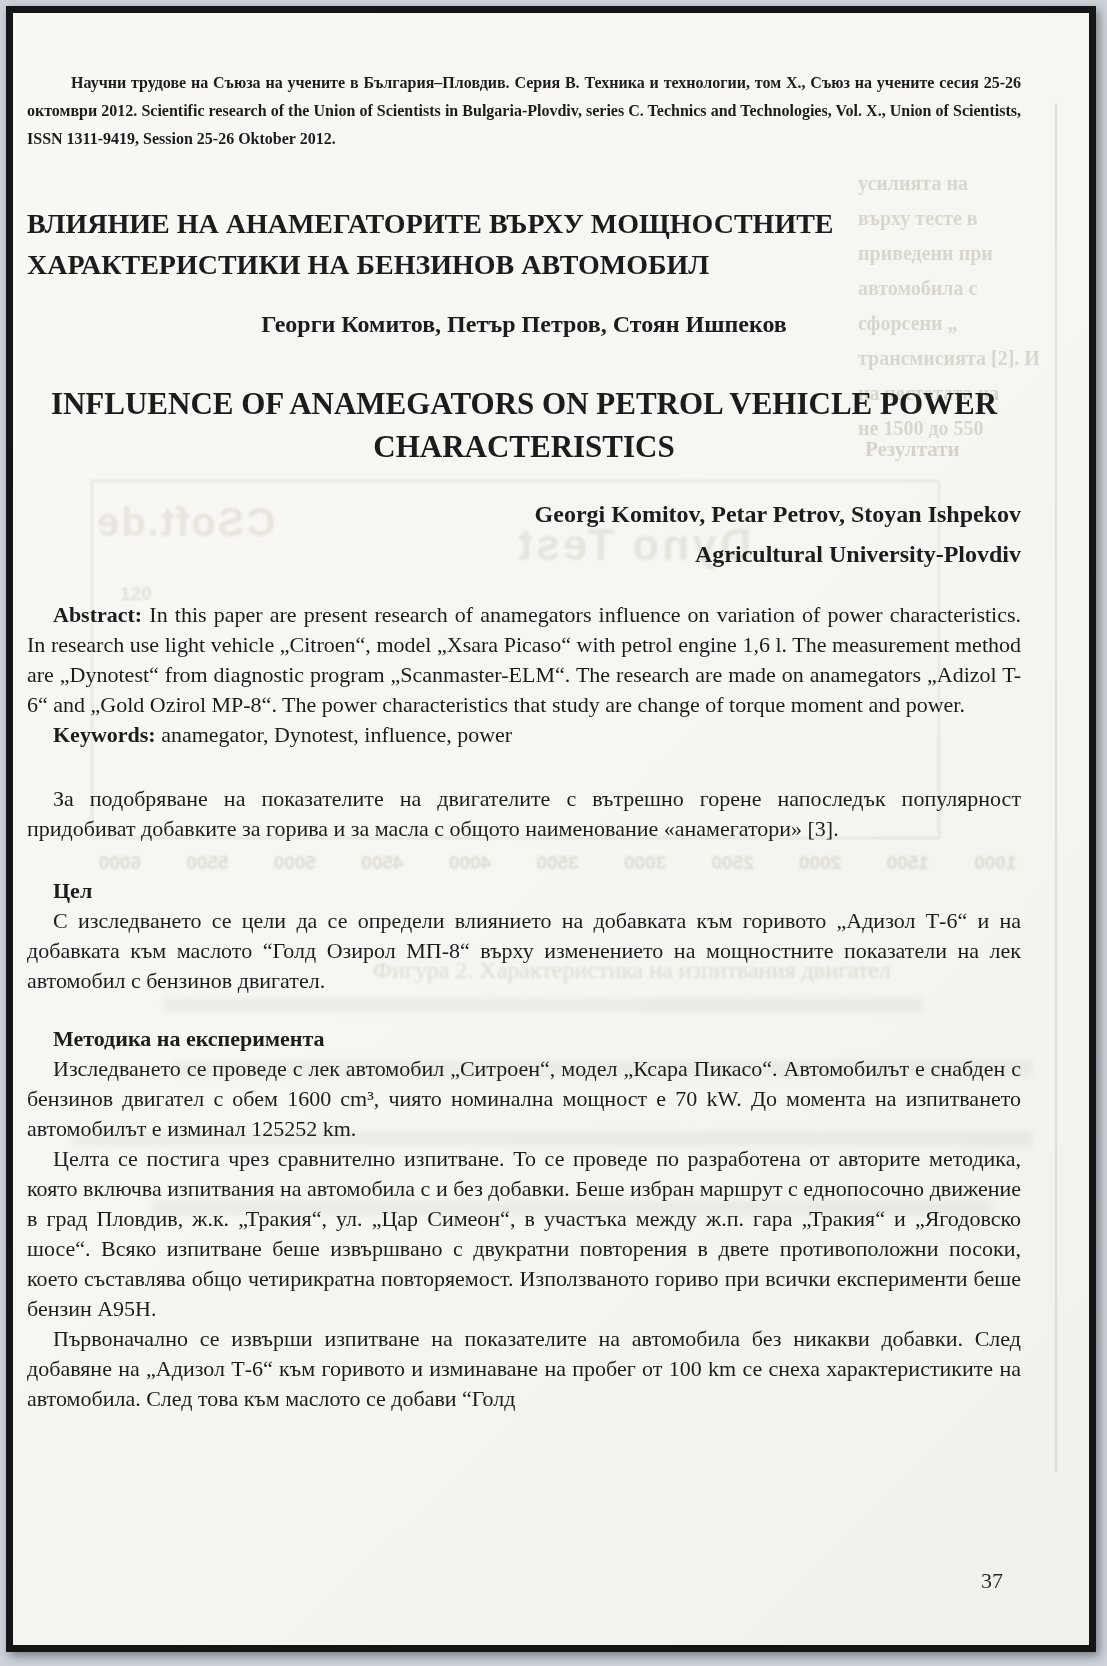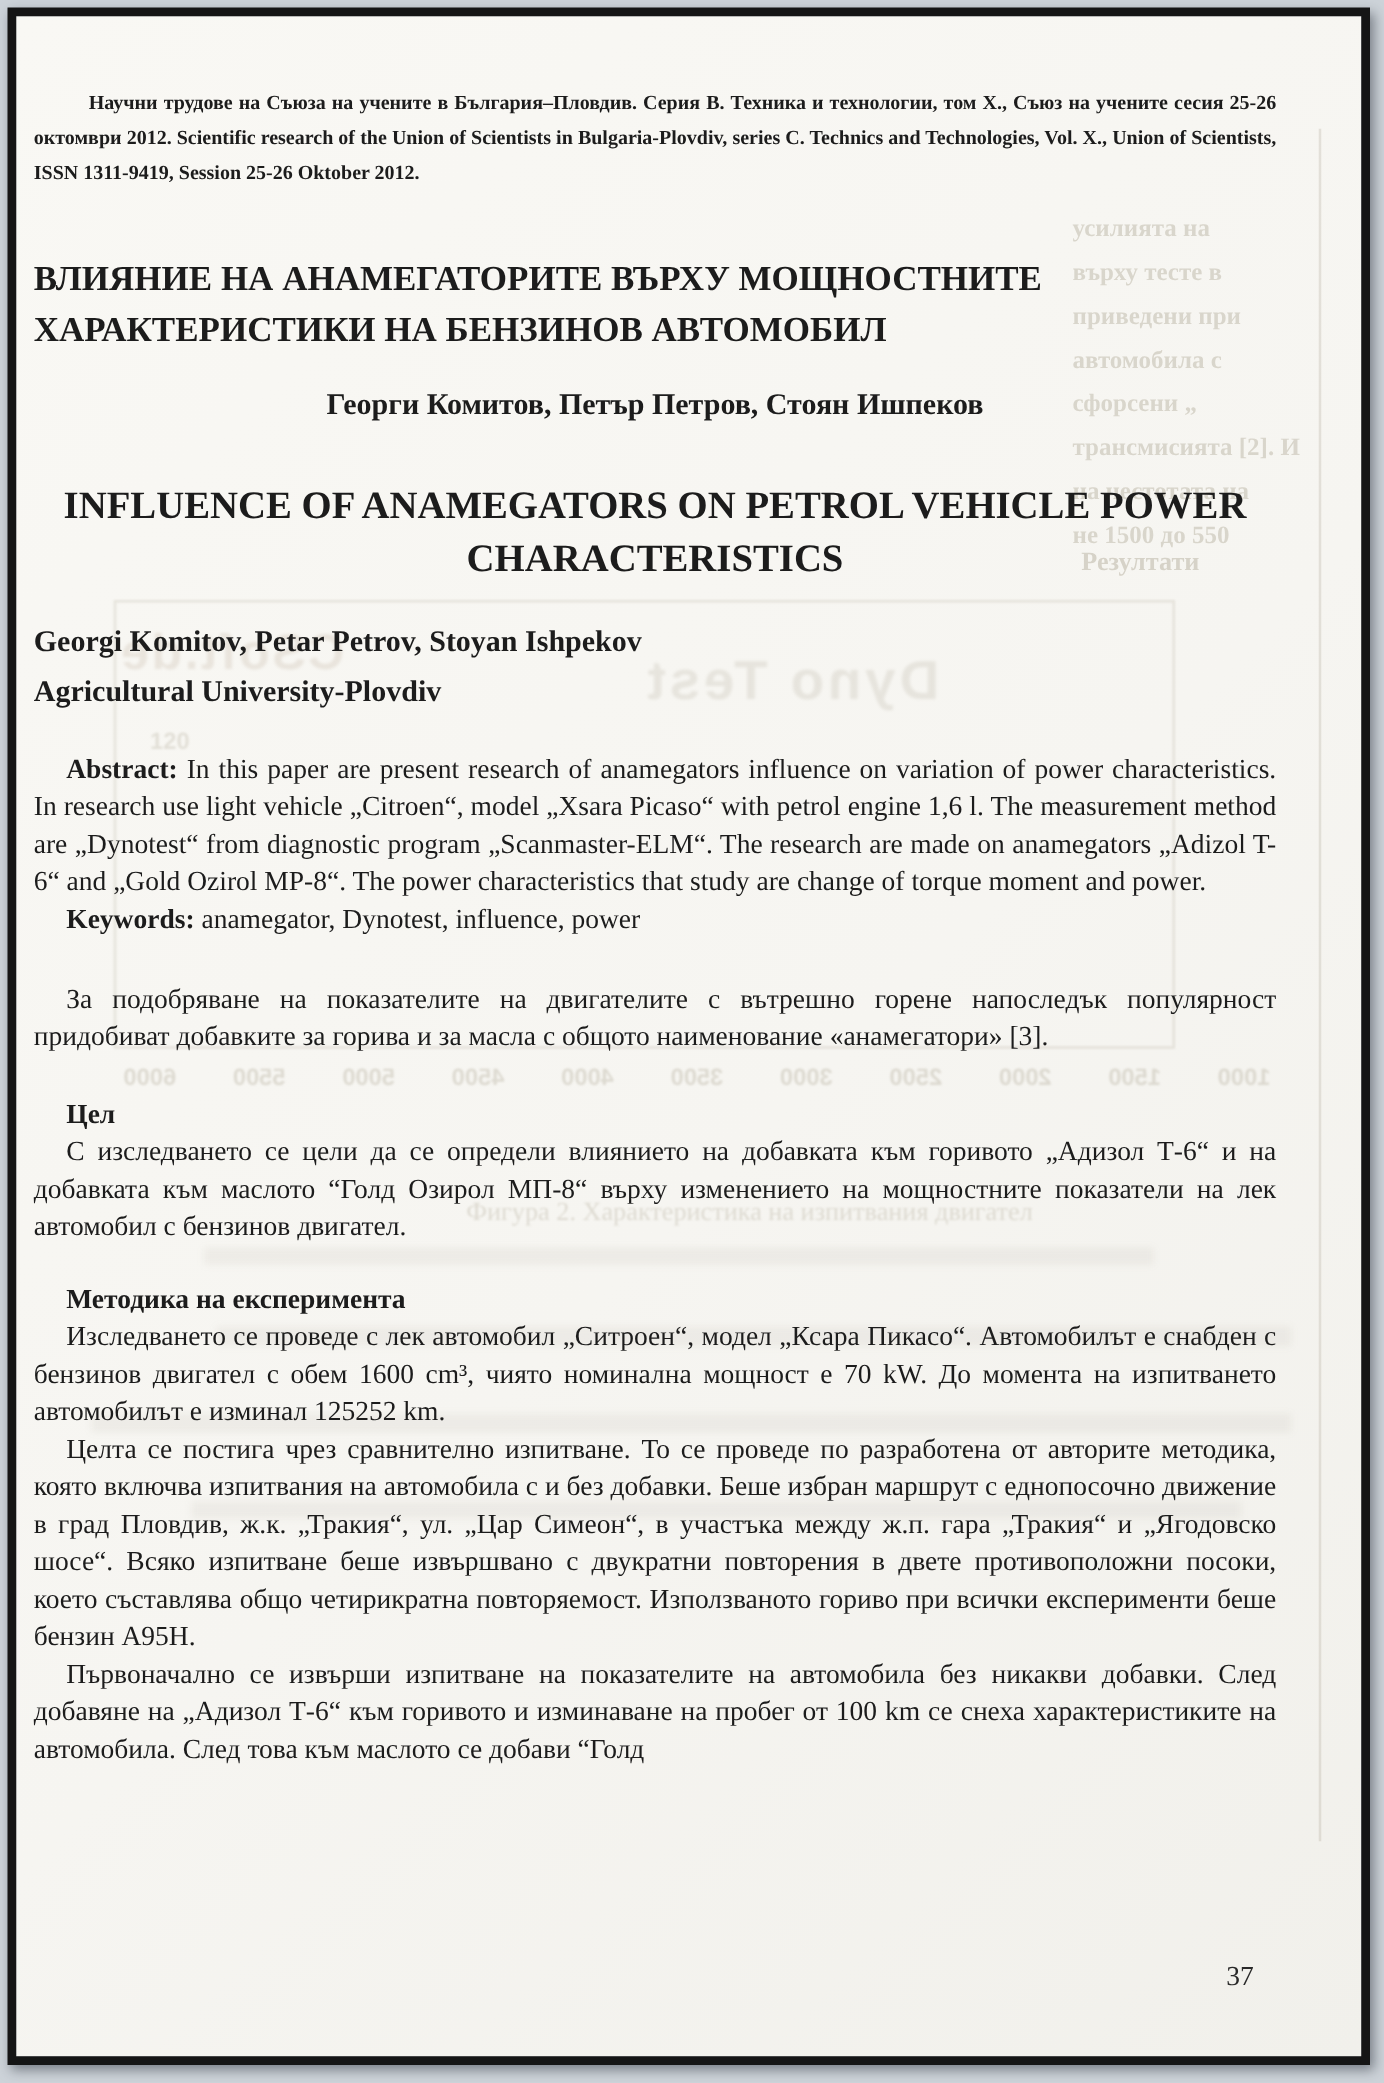--- a/index.html
+++ b/index.html
@@ -25,21 +25,21 @@
   .journal-header {
     font-weight:bold; font-size:16px; line-height:28px;
     text-align:justify; text-indent:44px;
   }
   .title-bg {
     margin-top:50px; font-weight:bold; font-size:28px;
     line-height:41px; text-align:left;
   }
   .authors-bg { margin-top:20px; font-weight:bold; font-size:24px; line-height:39px; text-align:center; }
   .title-en  { margin-top:38px; font-weight:bold; font-size:31px; line-height:43px; text-align:center; }
-  .authors-en{ margin-top:26px; font-weight:bold; font-size:24px; line-height:40px; text-align:left; }
+  .authors-en{ margin-top:26px; font-weight:bold; font-size:24px; line-height:40px; text-align:right; }
   .para {
     font-size:22px; line-height:30px;
     text-align:justify; text-indent:26px; margin:0;
   }
   .abstract-block { margin-top:26px; }
   .intro-para { margin-top:34px; }
   .section-heading {
     font-weight:bold; font-size:22px; line-height:30px;
     margin:32px 0 0 26px;
   }
@@ -72,21 +72,21 @@
   .ghost-soft { top:487px; left:82px; font-size:40px; font-weight:bold; letter-spacing:2px;
     opacity:.20; filter:blur(1.2px); color:#b09c86; }
   .ghost-dyno { top:507px; left:502px; font-size:44px; font-weight:bold; letter-spacing:3px;
     opacity:.17; filter:blur(1.2px); color:#9a917c; }
   .ghost-y-num { top:570px; left:107px; font-size:19px; font-weight:bold; opacity:.25; filter:blur(.8px); color:#a39b86; }
   .ghost-axis {
     top:839px; left:82px; width:925px;
     font-size:19px; font-weight:bold; word-spacing:40px;
     opacity:.30; filter:blur(.8px); color:#a39b86;
   }
-  .ghost-caption { top:944px; left:360px; font-size:21px; opacity:.30; filter:blur(.9px); color:#a59d88; }
+  .ghost-caption { top:944px; left:360px; font-size:24px; opacity:.30; filter:blur(.9px); color:#a59d88; }
   .ghost-vline { top:90px; left:1042px; width:2px; height:1370px; background:rgba(140,130,108,.18); filter:blur(.5px); }
   .smudge { position:absolute; pointer-events:none; background:rgba(128,118,96,.07); filter:blur(3px); }
   .smudge-a { top:985px;  left:150px; width:760px; height:14px; }
   .smudge-b { top:1048px; left:160px; width:860px; height:16px; }
   .smudge-c { top:1118px; left:60px;  width:960px; height:15px; }
   .smudge-d { top:1188px; left:140px; width:840px; height:14px; }
 </style>
 </head>
 <body>
 

